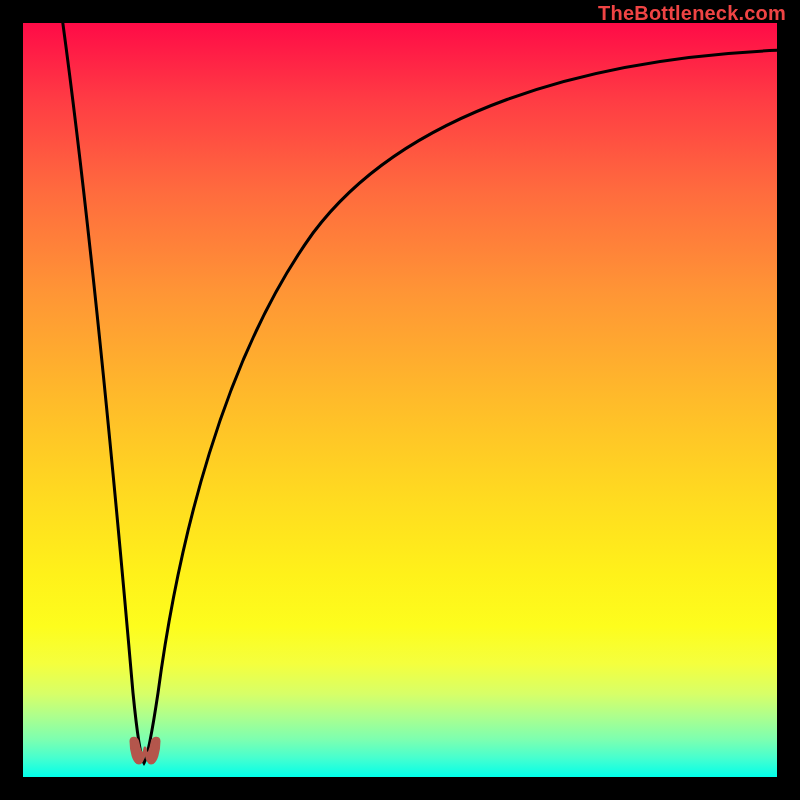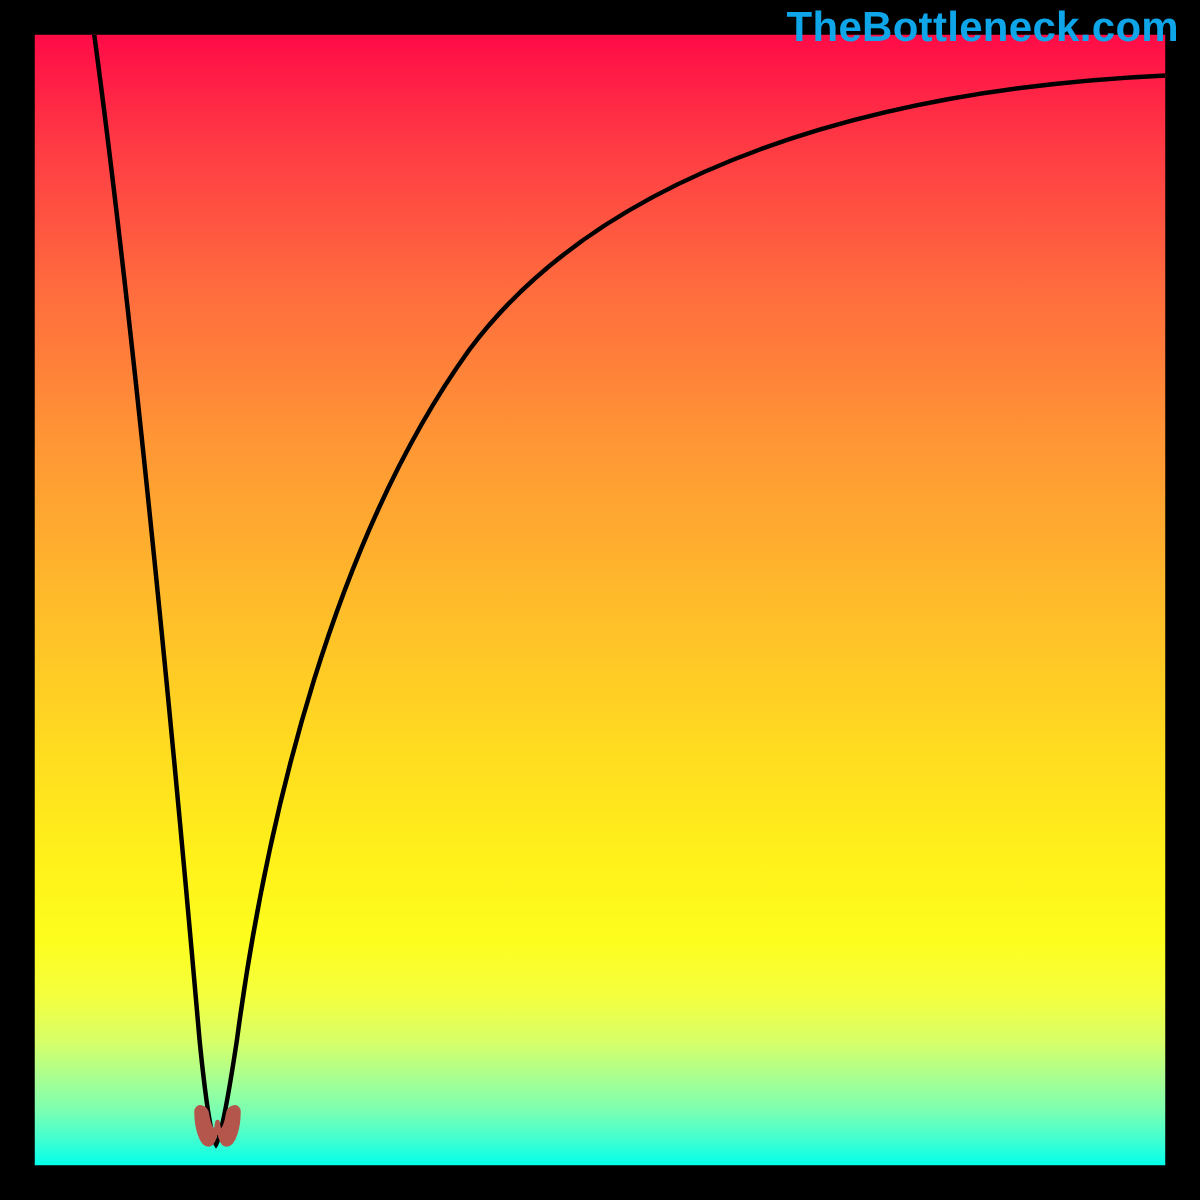--- a/index.html
+++ b/index.html
@@ -49,23 +49,23 @@
   }
   .curves {
     position: absolute;
     inset: 0;
   }
   .attribution {
     position: absolute;
     top: 2px;
     right: 14px;
     font-family: Arial, Helvetica, sans-serif;
-    font-size: 28px;
+    font-size: 20px;
     font-weight: bold;
-    color: #0ea5e9;
+    color: #ef4444;
     letter-spacing: 0.2px;
   }
 </style>
 </head>
 <body>
 
 <div class="frame">
   <div class="plot">
     <div class="gradient"></div>
     <svg class="curves" viewBox="0 0 754 754" preserveAspectRatio="none">

